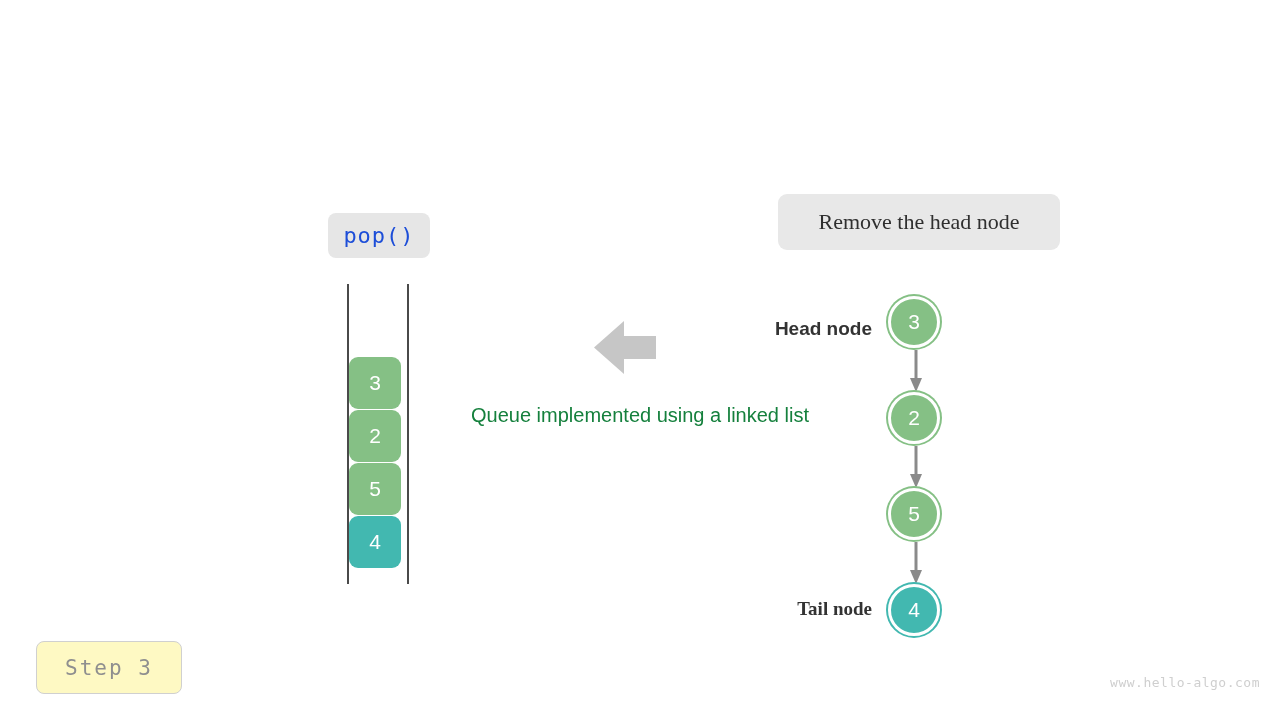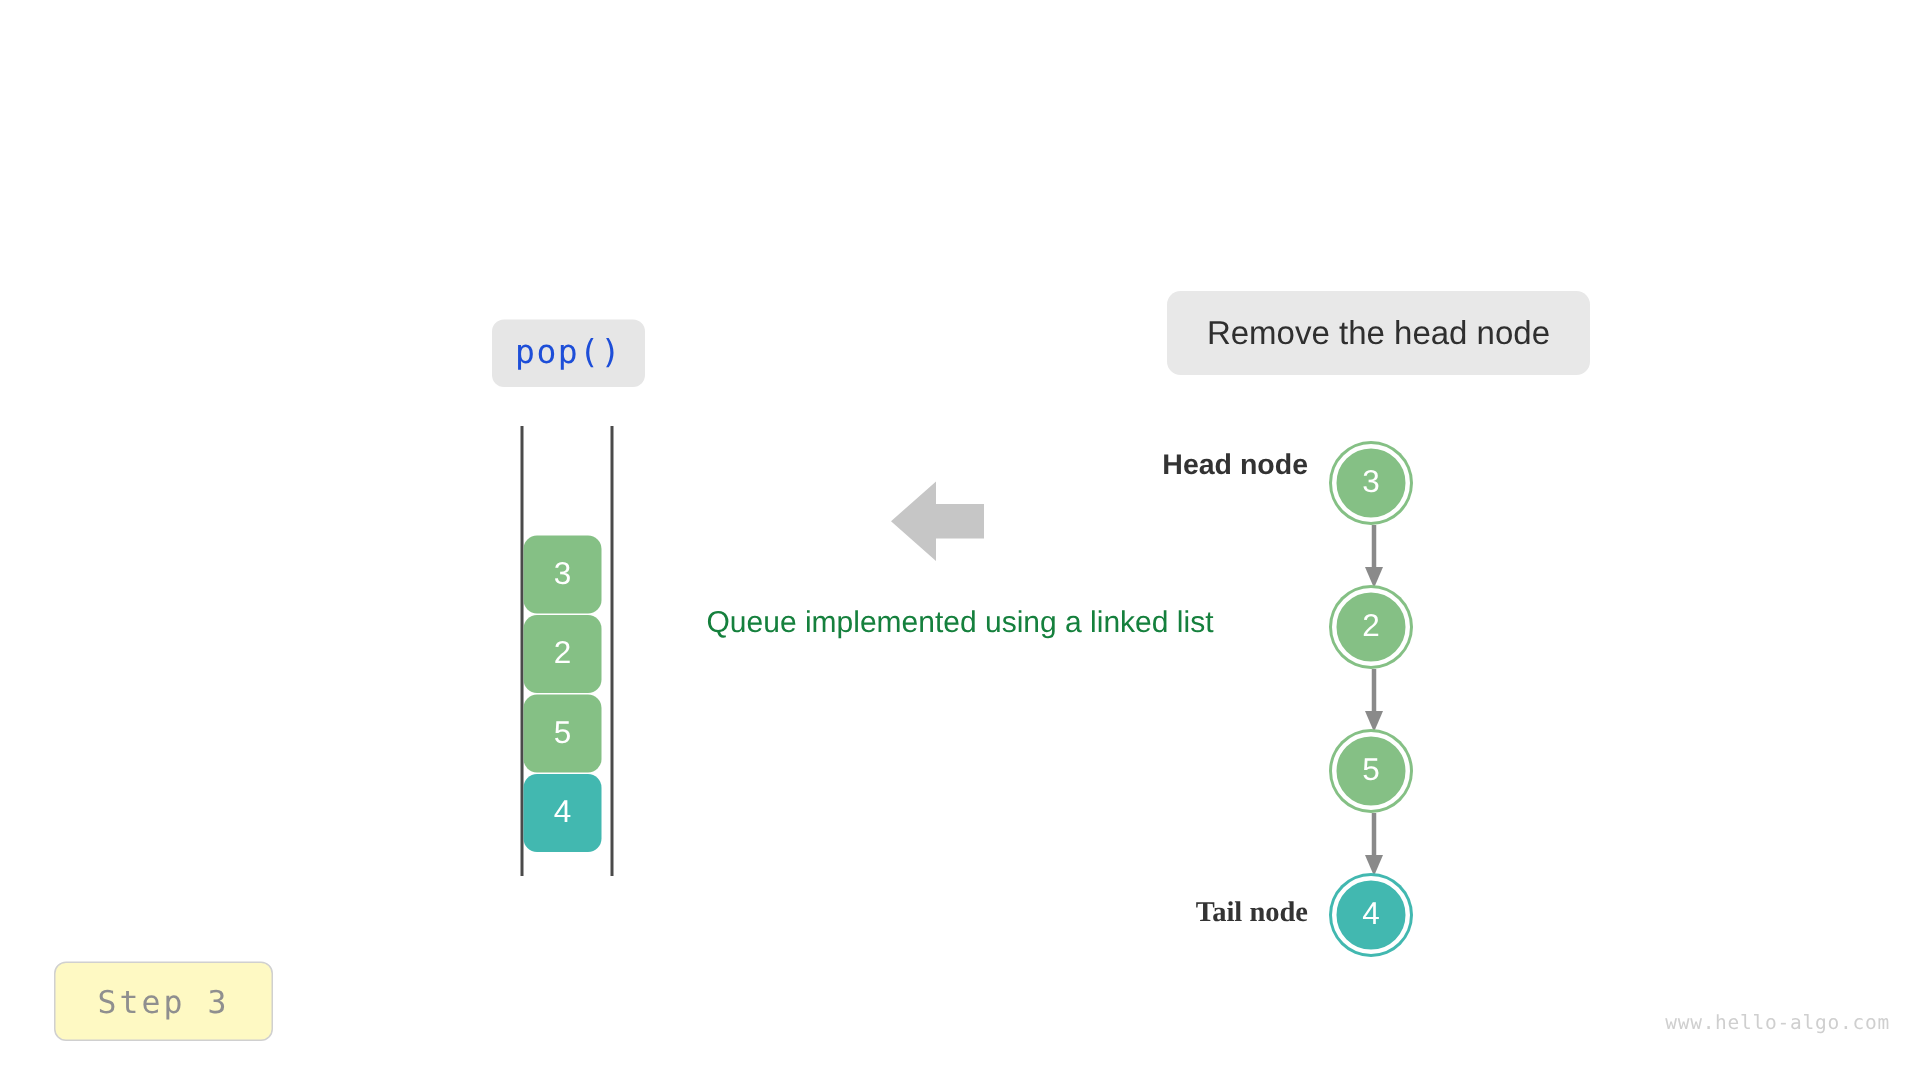--- a/index.html
+++ b/index.html
@@ -137,21 +137,21 @@
     height: 44px;
   }
 
   .node-tag {
     position: absolute;
     color: #333333;
     font-size: 19px;
     font-weight: bold;
     text-align: right;
   }
-  .node-tag.head { left: 650px; top: 300px; width: 222px; }
+  .node-tag.head { left: 650px; top: 318px; width: 222px; }
   .node-tag.tail { left: 650px; top: 598px; width: 222px; font-family: Liberation Serif, serif; }
 
   
   .step-badge {
     position: absolute;
     left: 36px;
     top: 641px;
     width: 144px;
     height: 51px;
     border: 1px solid #d0d0d0;
@@ -177,21 +177,21 @@
     letter-spacing: 0.5px;
   }
 </style>
 </head>
 <body>
 
 <div id="canvas">
 
   <div class="op-label" style="left:328px; top:213px; width:102px; height:45px;">pop()</div>
 
-  <div class="desc-label" style="left:778px; top:194px; width:282px; height:56px;">Remove the head node</div>
+  <div class="desc-label" style="left:778px; top:194px; width:282px; height:56px;font-family:Liberation Serif, serif;">Remove the head node</div>
 
   <div class="queue-wrap">
     <div class="queue-rail left"></div>
     <div class="queue-rail right"></div>
     <div class="queue-cells">
       <div class="cell green">3</div>
       <div class="cell green">2</div>
       <div class="cell green">5</div>
       <div class="cell teal">4</div>
     </div>

